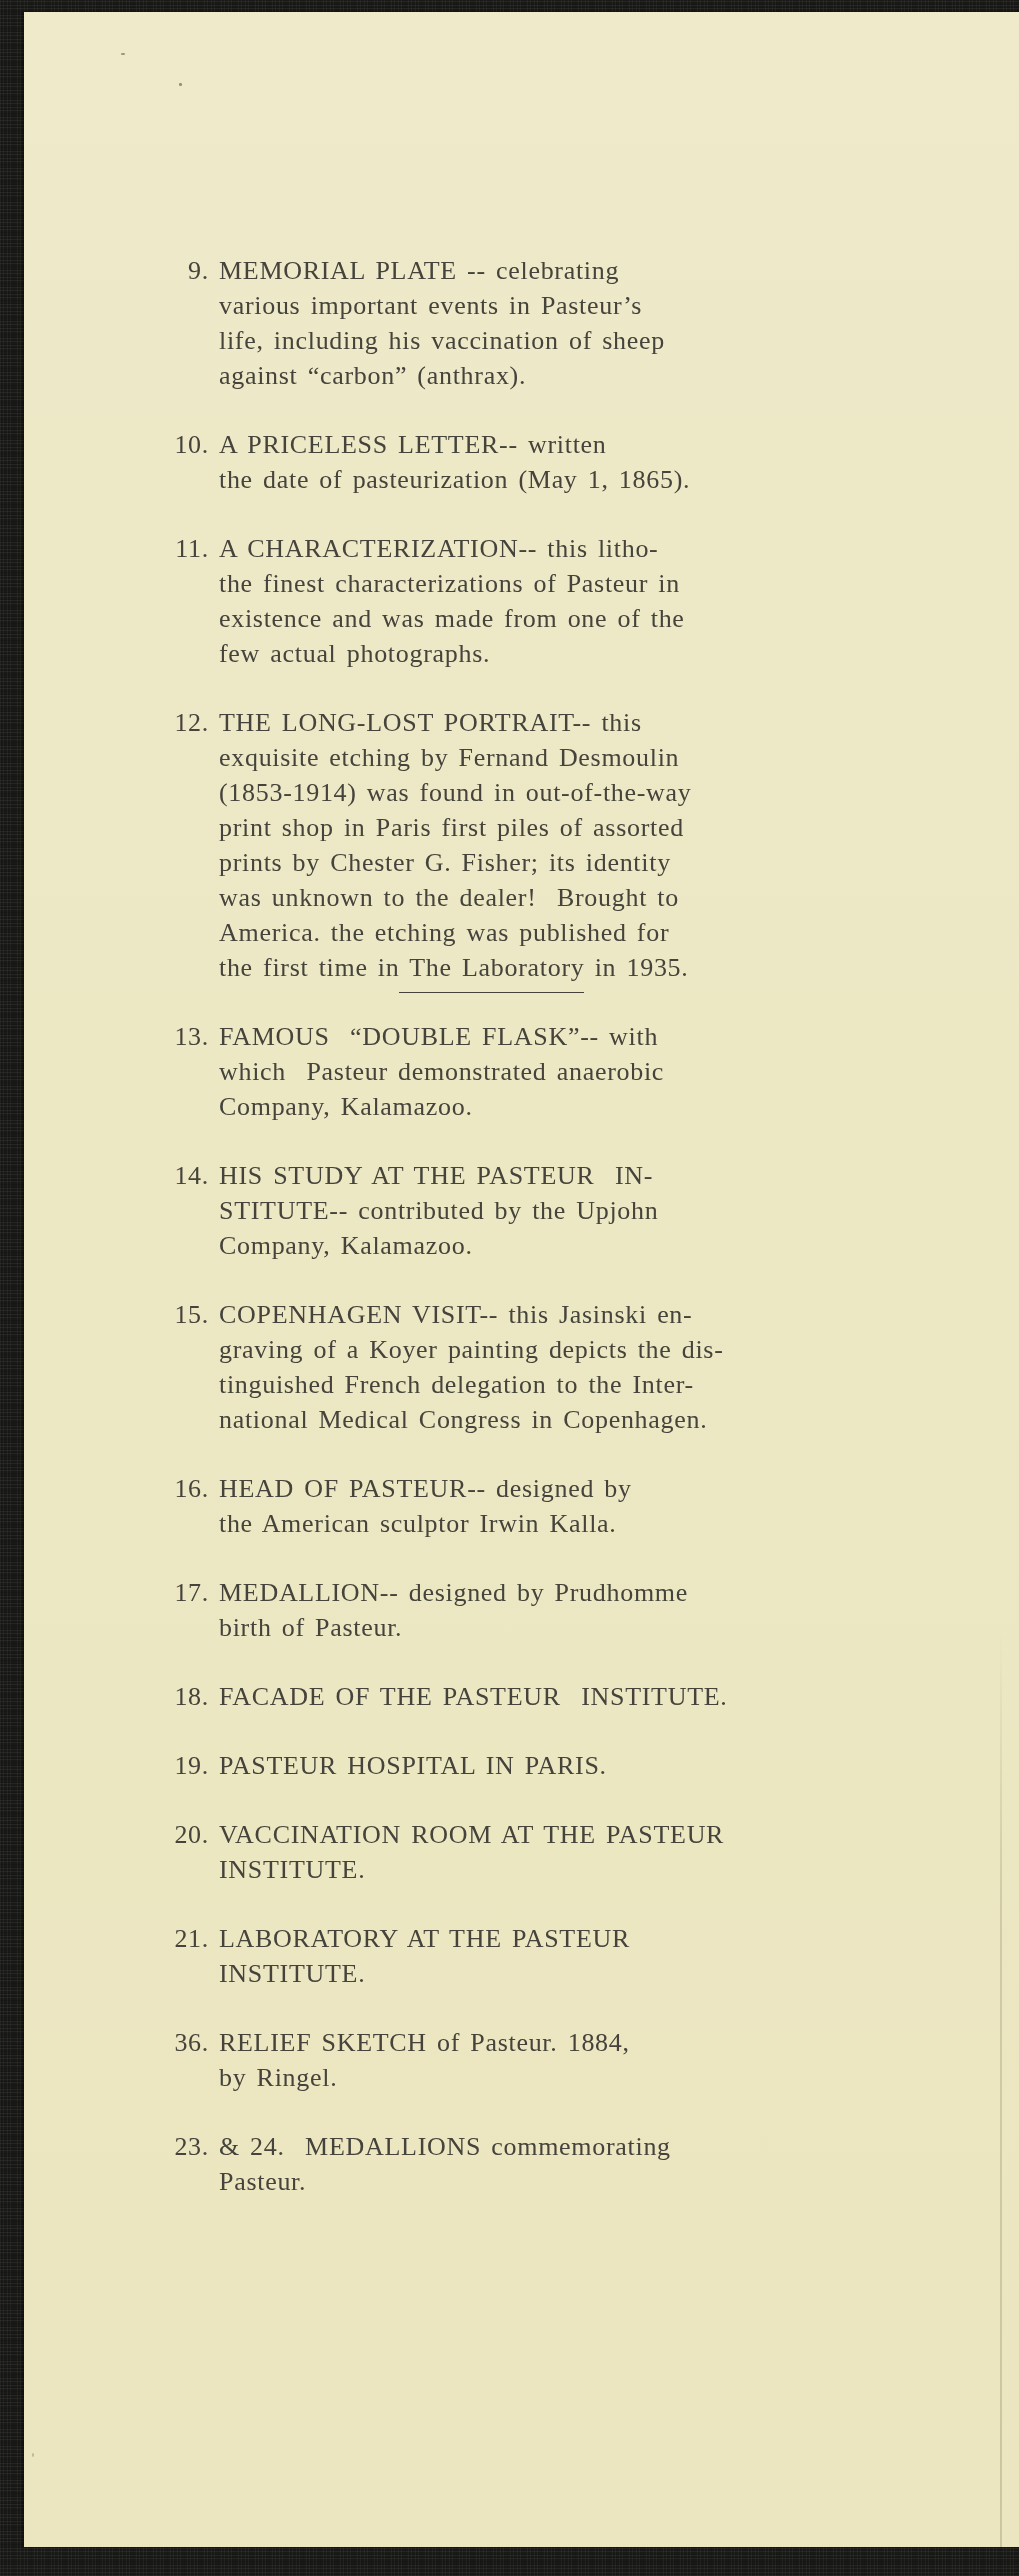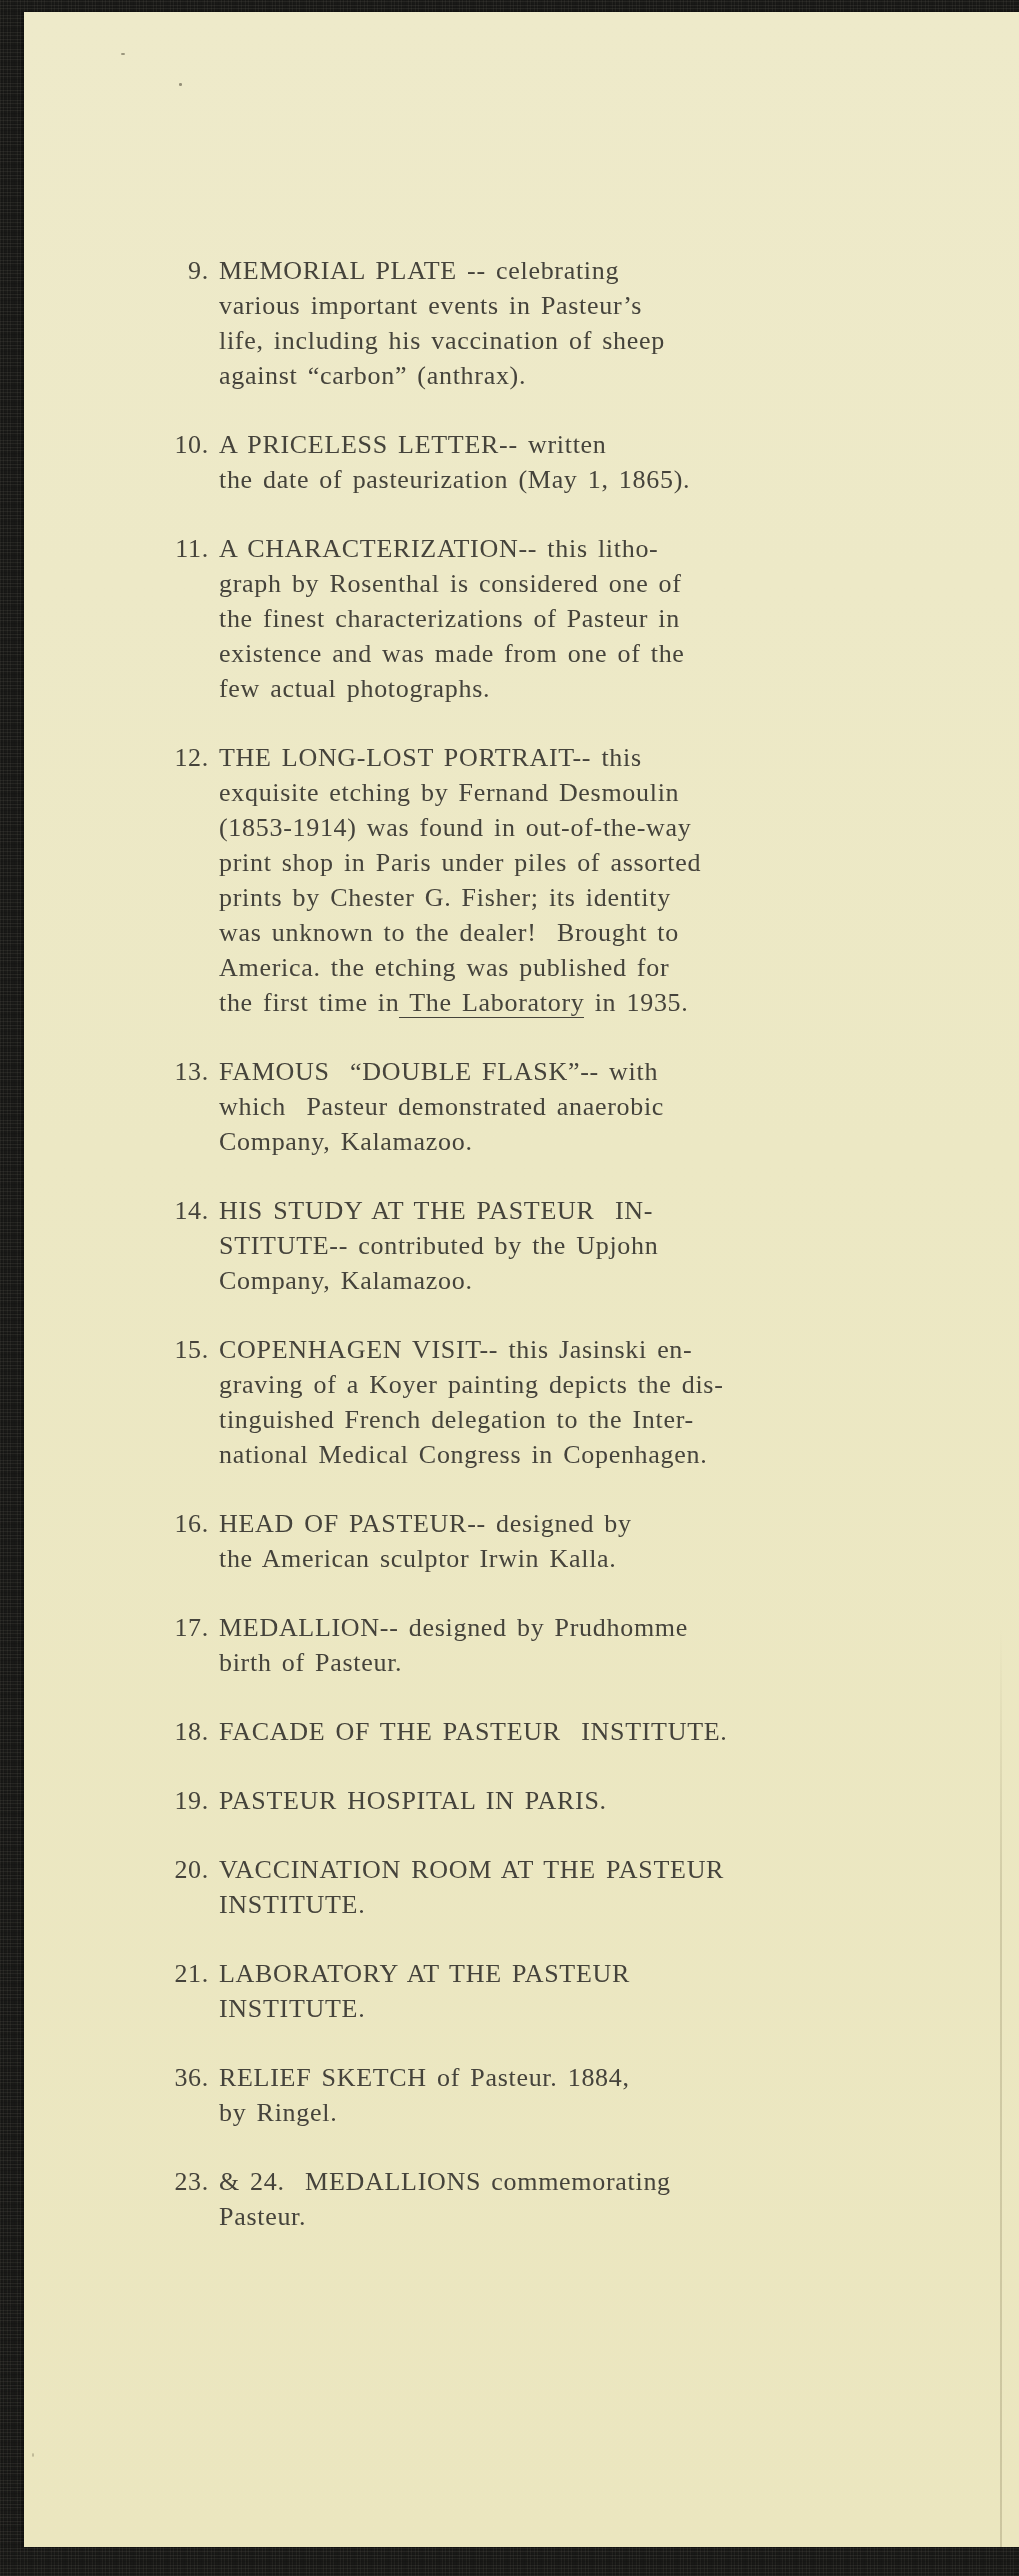--- a/index.html
+++ b/index.html
@@ -58,21 +58,21 @@
     white-space: pre;
   }
 
   .line {
     line-height: 35px;
     white-space: pre;
   }
 
   .underlined {
     border-bottom: 1.7px solid var(--ink, #45433b);
-    padding-bottom: 0;
+    padding-bottom: 10px;
   }
 
   
   .crease {
     position: absolute;
     left: 976px;
     top: 1615px;
     width: 1.7px;
     height: 920px;
     background: linear-gradient(180deg, rgba(110,100,65,0.0), rgba(110,100,65,0.22) 30%, rgba(110,100,65,0.25));
@@ -97,31 +97,30 @@
         <div class="line">against “carbon” (anthrax).</div>
       </div>
       <div class="item">
         <span class="num">10.</span>
         <div class="line">A PRICELESS LETTER-- written</div>
         <div class="line">the date of pasteurization (May 1, 1865).</div>
       </div>
       <div class="item">
         <span class="num">11.</span>
         <div class="line">A CHARACTERIZATION-- this litho-</div>
-        <div class="line">graph by Rosenthal is considered one of</div>
         <div class="line">the finest characterizations of Pasteur in</div>
         <div class="line">existence and was made from one of the</div>
         <div class="line">few actual photographs.</div>
       </div>
       <div class="item">
         <span class="num">12.</span>
         <div class="line">THE LONG-LOST PORTRAIT-- this</div>
         <div class="line">exquisite etching by Fernand Desmoulin</div>
         <div class="line">(1853-1914) was found in out-of-the-way</div>
-        <div class="line">print shop in Paris under piles of assorted</div>
+        <div class="line">print shop in Paris first piles of assorted</div>
         <div class="line">prints by Chester G. Fisher; its identity</div>
         <div class="line">was unknown to the dealer!  Brought to</div>
         <div class="line">America. the etching was published for</div>
         <div class="line"><span>the first time in</span><span class="underlined"> The Laboratory</span><span> in 1935.</span></div>
       </div>
       <div class="item">
         <span class="num">13.</span>
         <div class="line">FAMOUS  “DOUBLE FLASK”-- with</div>
         <div class="line">which  Pasteur demonstrated anaerobic</div>
         <div class="line">Company, Kalamazoo.</div>

